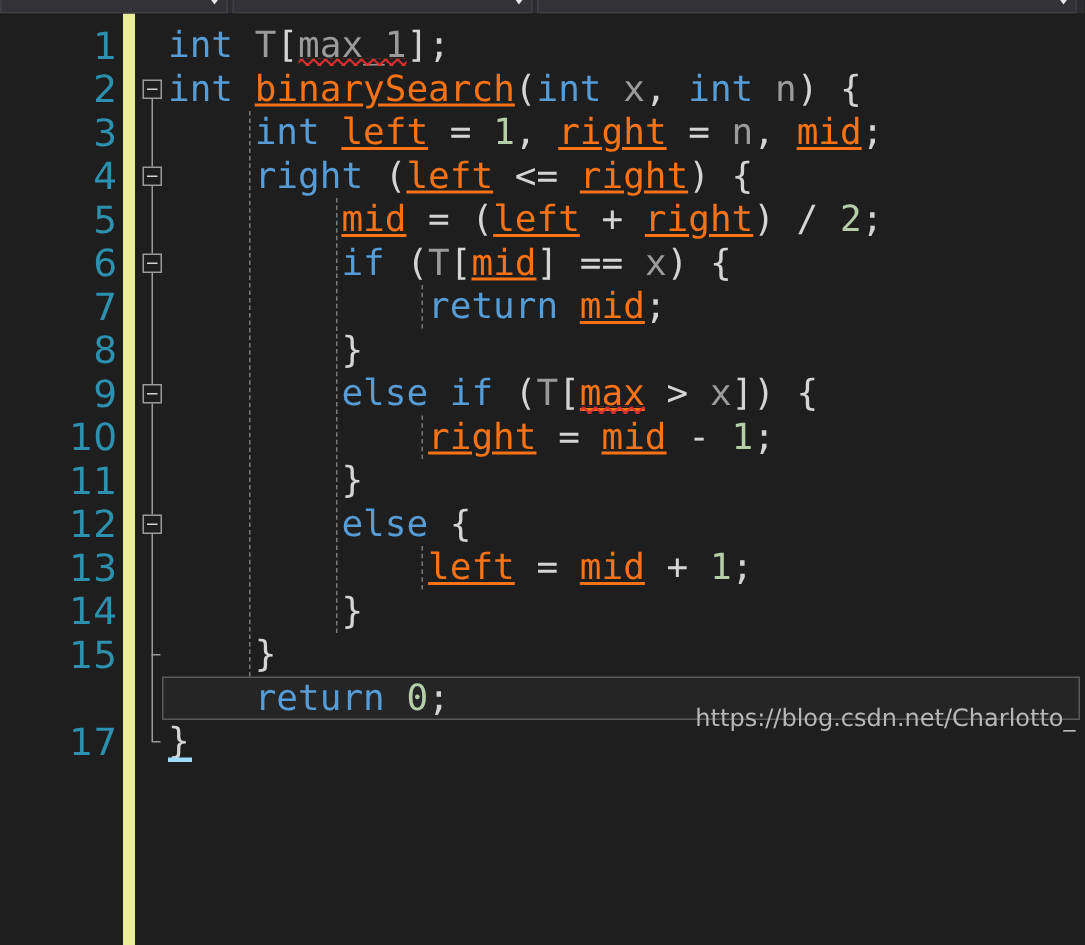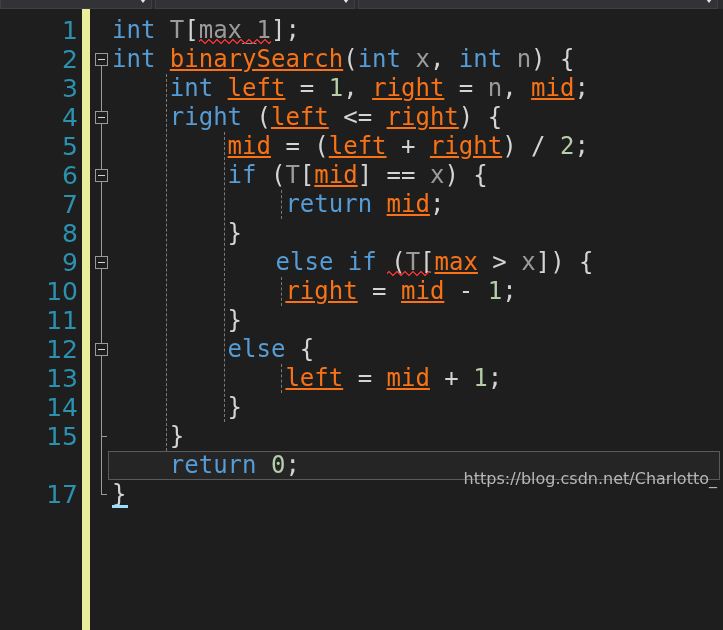--- a/index.html
+++ b/index.html
@@ -254,21 +254,21 @@
       <div class="indent-guide" style="left: 281.4px; top: 268px; height: 29px;"></div>
       <div class="indent-guide" style="left: 281.4px; top: 355px; height: 29px;"></div>
       <div class="cline" style="top: 7px; left: 112px;"><span class="kw">int</span><span class="punc"> </span><span class="var">T</span><span class="punc">[</span><span class="var">max_1</span><span class="punc">]</span><span class="punc">;</span></div>
       <div class="cline" style="top: 36px; left: 112px;"><span class="kw">int</span><span class="punc"> </span><span class="plain">binarySearch</span><span class="punc">(</span><span class="kw">int</span><span class="punc"> </span><span class="var">x</span><span class="punc">, </span><span class="kw">int</span><span class="punc"> </span><span class="var">n</span><span class="punc">) {</span></div>
       <div class="cline" style="top: 65px; left: 169.8px;"><span class="kw">int</span><span class="punc"> </span><span class="plain">left</span><span class="punc"> = </span><span class="num">1</span><span class="punc">, </span><span class="plain">right</span><span class="punc"> = </span><span class="var">n</span><span class="punc">, </span><span class="plain">mid</span><span class="punc">;</span></div>
       <div class="cline" style="top: 94px; left: 169.8px;"><span class="kw">right</span><span class="punc"> (</span><span class="plain">left</span><span class="punc"> &lt;= </span><span class="plain">right</span><span class="punc">) {</span></div>
       <div class="cline" style="top: 123px; left: 227.6px;"><span class="plain">mid</span><span class="punc"> = (</span><span class="plain">left</span><span class="punc"> + </span><span class="plain">right</span><span class="punc">) / </span><span class="num">2</span><span class="punc">;</span></div>
       <div class="cline" style="top: 152px; left: 227.6px;"><span class="kw">if</span><span class="punc"> (</span><span class="var">T</span><span class="punc">[</span><span class="plain">mid</span><span class="punc">] == </span><span class="var">x</span><span class="punc">) {</span></div>
       <div class="cline" style="top: 181px; left: 285.4px;"><span class="kw">return</span><span class="punc"> </span><span class="plain">mid</span><span class="punc">;</span></div>
       <div class="cline" style="top: 210px; left: 227.6px;"><span class="punc">}</span></div>
-      <div class="cline" style="top: 239px; left: 227.6px; margin-left: 48px;"><span class="kw">else</span><span class="punc"> </span><span class="kw">if</span><span class="punc"> (</span><span class="var">T</span><span class="punc">[</span><span class="plain">max</span><span class="punc"> &gt; </span><span class="var">x</span><span class="punc">]) {</span></div>
+      <div class="cline" style="top: 239px; left: 227.6px;"><span class="kw">else</span><span class="punc"> </span><span class="kw">if</span><span class="punc"> (</span><span class="var">T</span><span class="punc">[</span><span class="plain">max</span><span class="punc"> &gt; </span><span class="var">x</span><span class="punc">]) {</span></div>
       <div class="cline" style="top: 268px; left: 285.4px;"><span class="plain">right</span><span class="punc"> = </span><span class="plain">mid</span><span class="punc"> - </span><span class="num">1</span><span class="punc">;</span></div>
       <div class="cline" style="top: 297px; left: 227.6px;"><span class="punc">}</span></div>
       <div class="cline" style="top: 326px; left: 227.6px;"><span class="kw">else</span><span class="punc"> {</span></div>
       <div class="cline" style="top: 355px; left: 285.4px;"><span class="plain">left</span><span class="punc"> = </span><span class="plain">mid</span><span class="punc"> + </span><span class="num">1</span><span class="punc">;</span></div>
       <div class="cline" style="top: 384px; left: 227.6px;"><span class="punc">}</span></div>
       <div class="cline" style="top: 413px; left: 169.8px;"><span class="punc">}</span></div>
       <div class="cline" style="top: 442px; left: 169.8px;"><span class="kw">return</span><span class="punc"> </span><span class="num">0</span><span class="punc">;</span></div>
       <div class="cline" style="top: 471px; left: 112px;"><span class="punc">}</span></div>
       <div class="squig" style="left: 198.7px; top: 30px; width: 72.25px;"></div>
       <div class="squig" style="left: 386.55px; top: 262px; width: 43.35px;"></div>

